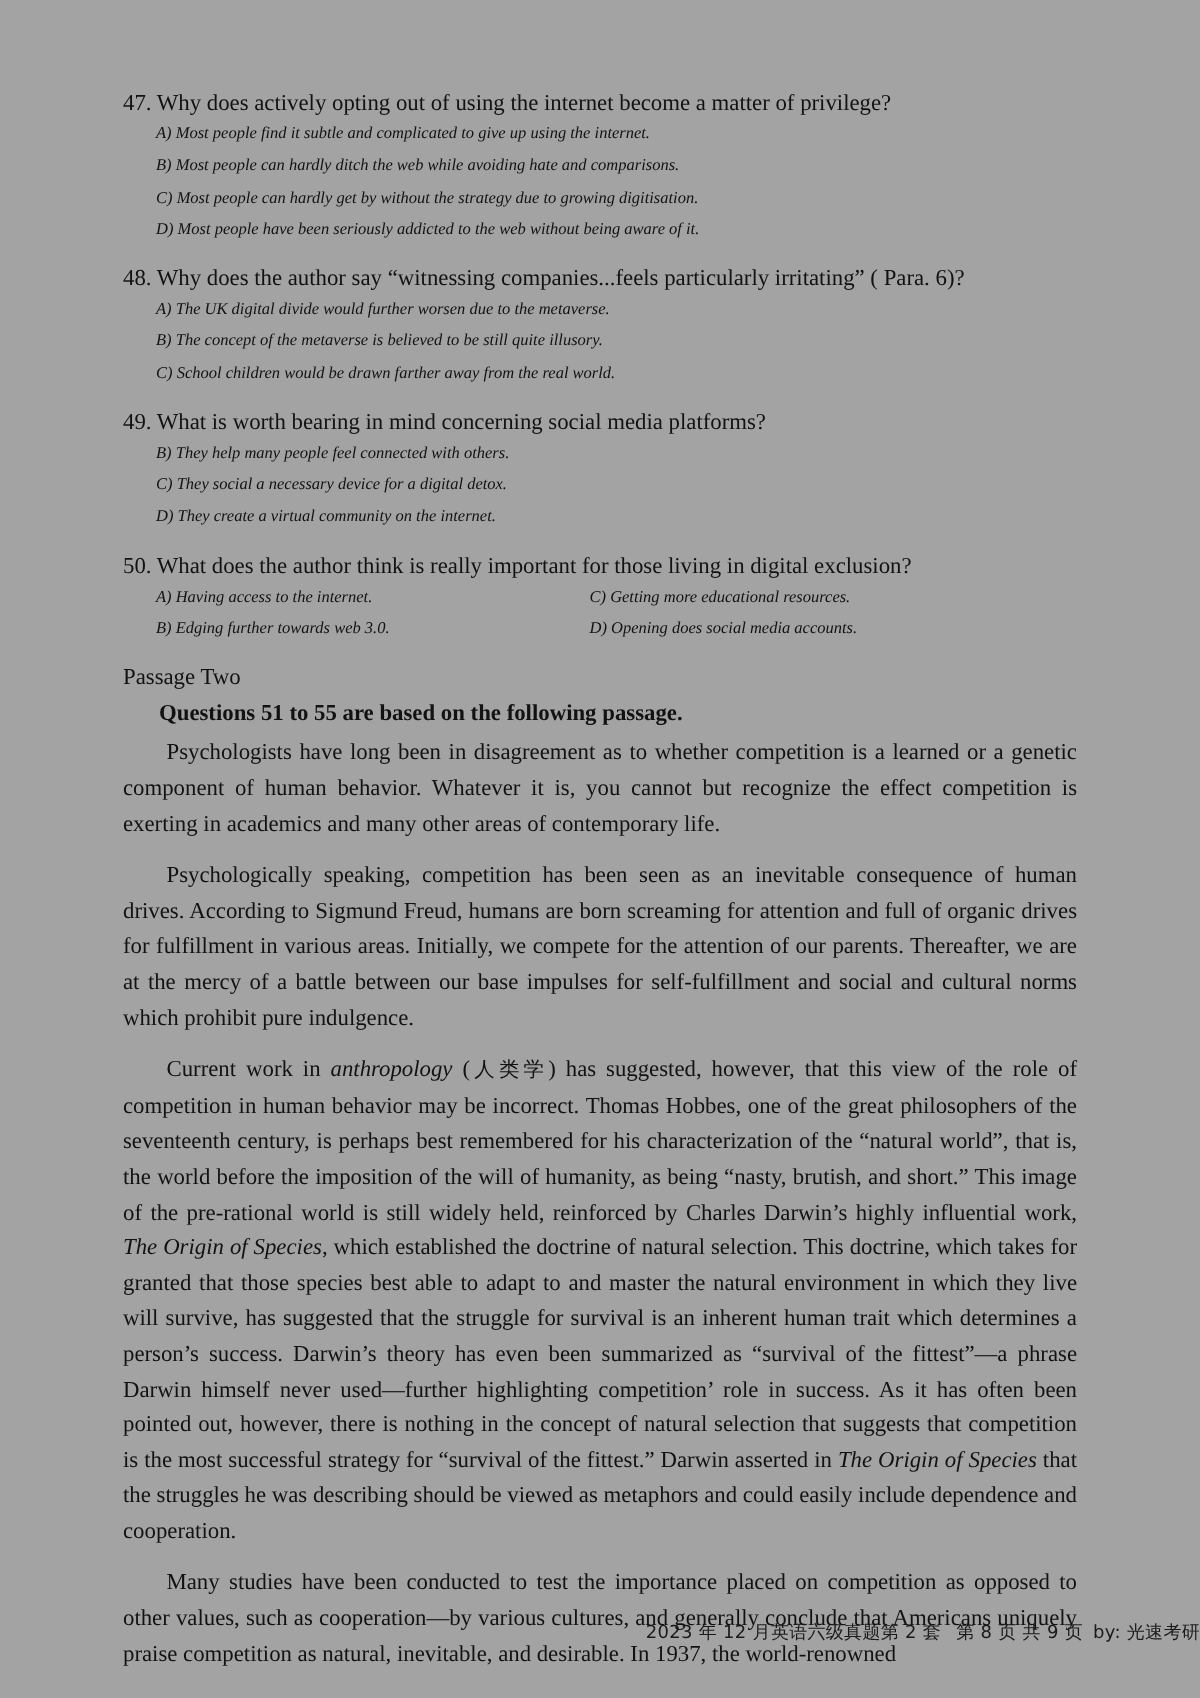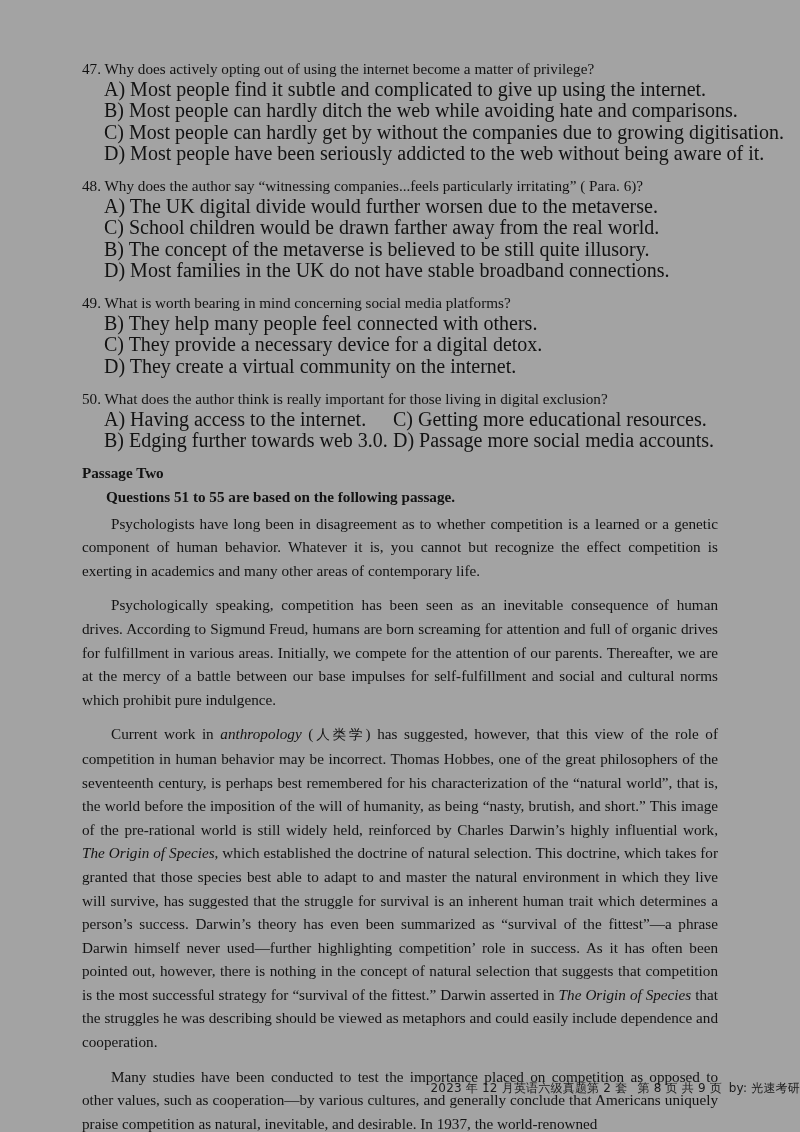--- a/index.html
+++ b/index.html
@@ -40,44 +40,45 @@
     line-height: 21.2px;
     text-align: left;
     white-space: nowrap;
   }
   .opt-list {
     margin: 0;
     padding: 0;
     list-style: none;
   }
   .opt {
-    font-size: 20px;
+    font-size: 11px;
     line-height: 21.2px;
     padding-left: 22px;
     white-space: nowrap;
+    font-style: italic;
   }
 
   
   .opt-grid {
     display: grid;
     grid-template-columns: 311px 1fr;
     grid-auto-rows: 21.2px;
   }
   .opt-grid .opt {
     padding-left: 22px;
   }
   .opt-grid .opt.col2 {
     padding-left: 0;
   }
 
   
   .section-head {
     font-size: 15.2px;
     line-height: 21.6px;
-    font-weight: bold;
+    font-weight: normal;
     margin-top: 6px;
   }
   .section-subhead {
     font-size: 15.2px;
     line-height: 21.6px;
     font-weight: bold;
     margin-top: 2px;
     margin-bottom: 4px;
     margin-left: 24px;
   }
@@ -125,51 +126,50 @@
 <body>
 
 <div class="page">
   <div class="content">
 
     <div class="question-block">
       <div class="q-stem">47. Why does actively opting out of using the internet become a matter of privilege?</div>
       <ul class="opt-list">
         <li class="opt">A) Most people find it subtle and complicated to give up using the internet.</li>
         <li class="opt">B) Most people can hardly ditch the web while avoiding hate and comparisons.</li>
-        <li class="opt">C) Most people can hardly get by without the companies due to growing digitisation.</li>
+        <li class="opt">C) Most people can hardly get by without the strategy due to growing digitisation.</li>
         <li class="opt">D) Most people have been seriously addicted to the web without being aware of it.</li>
       </ul>
     </div>
 
     <div class="question-block">
       <div class="q-stem">48. Why does the author say “witnessing companies...feels particularly irritating” ( Para. 6)?</div>
       <ul class="opt-list">
         <li class="opt">A) The UK digital divide would further worsen due to the metaverse.</li>
+        <li class="opt">B) The concept of the metaverse is believed to be still quite illusory.</li>
         <li class="opt">C) School children would be drawn farther away from the real world.</li>
-        <li class="opt">B) The concept of the metaverse is believed to be still quite illusory.</li>
-        <li class="opt">D) Most families in the UK do not have stable broadband connections.</li>
       </ul>
     </div>
 
     <div class="question-block">
       <div class="q-stem">49. What is worth bearing in mind concerning social media platforms?</div>
       <ul class="opt-list">
         <li class="opt">B) They help many people feel connected with others.</li>
-        <li class="opt">C) They provide a necessary device for a digital detox.</li>
+        <li class="opt">C) They social a necessary device for a digital detox.</li>
         <li class="opt">D) They create a virtual community on the internet.</li>
       </ul>
     </div>
 
     <div class="question-block">
       <div class="q-stem">50. What does the author think is really important for those living in digital exclusion?</div>
       <div class="opt-grid">
         <div class="opt">A) Having access to the internet.</div>
         <div class="opt col2">C) Getting more educational resources.</div>
         <div class="opt">B) Edging further towards web 3.0.</div>
-        <div class="opt col2">D) Passage more social media accounts.</div>
+        <div class="opt col2">D) Opening does social media accounts.</div>
       </div>
     </div>
 
     <div class="section-head">Passage Two</div>
     <div class="section-subhead">Questions 51 to 55 are based on the following passage.</div>
 
     <p class="para">Psychologists have long been in disagreement as to whether competition is a learned or a genetic component of human behavior. Whatever it is, you cannot but recognize the effect competition is exerting in academics and many other areas of contemporary life.</p>
 
     <p class="para">Psychologically speaking, competition has been seen as an inevitable consequence of human drives. According to Sigmund Freud, humans are born screaming for attention and full of organic drives for fulfillment in various areas. Initially, we compete for the attention of our parents. Thereafter, we are at the mercy of a battle between our base impulses for self-fulfillment and social and cultural norms which prohibit pure indulgence.</p>
 

